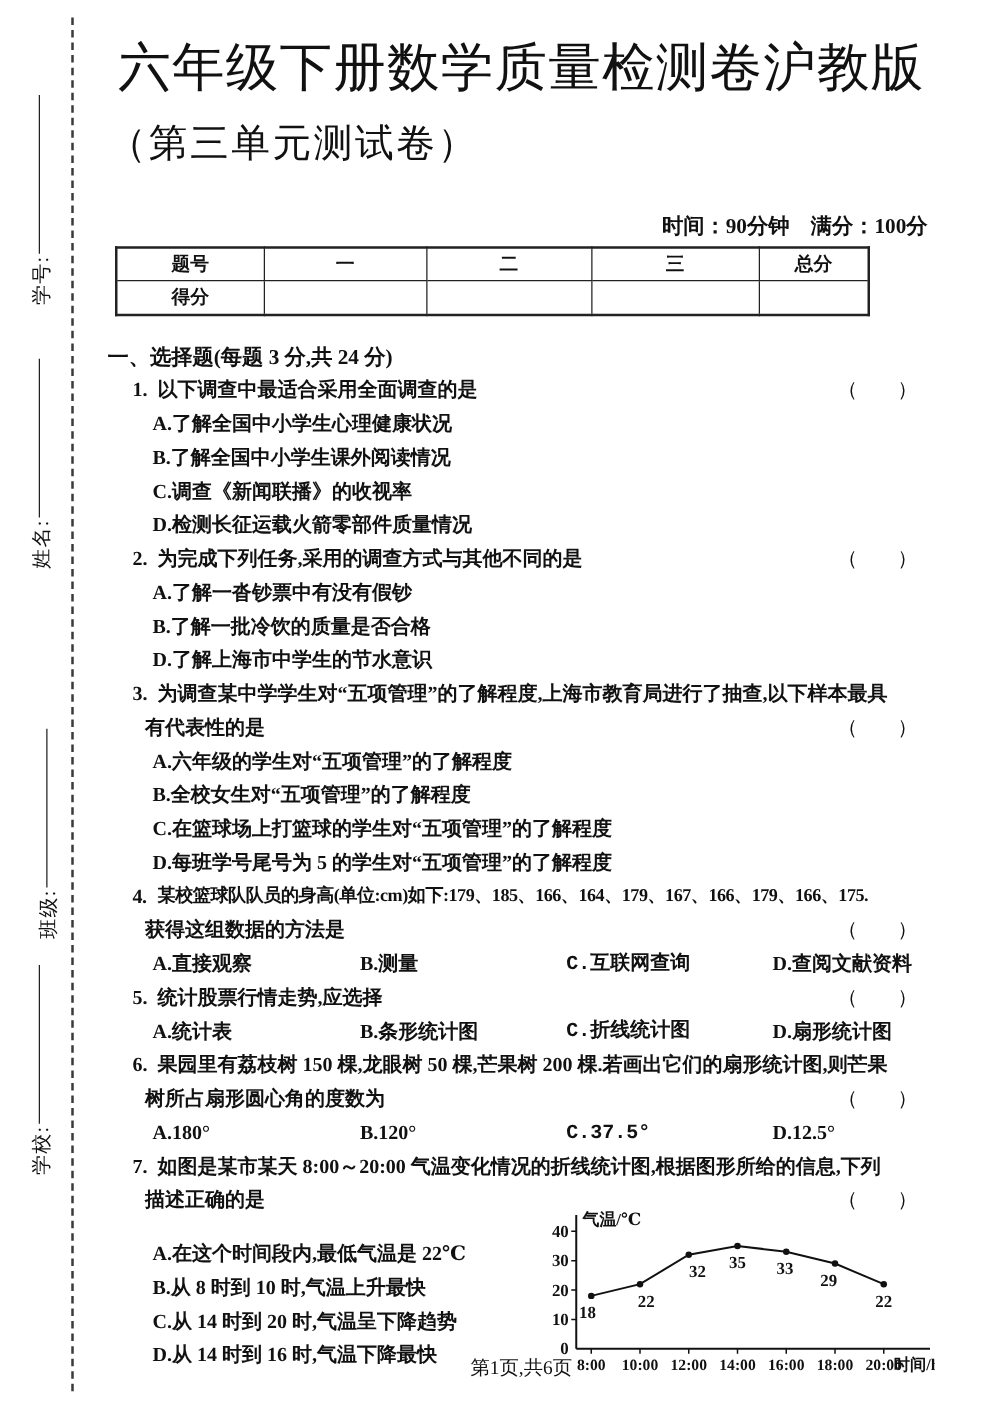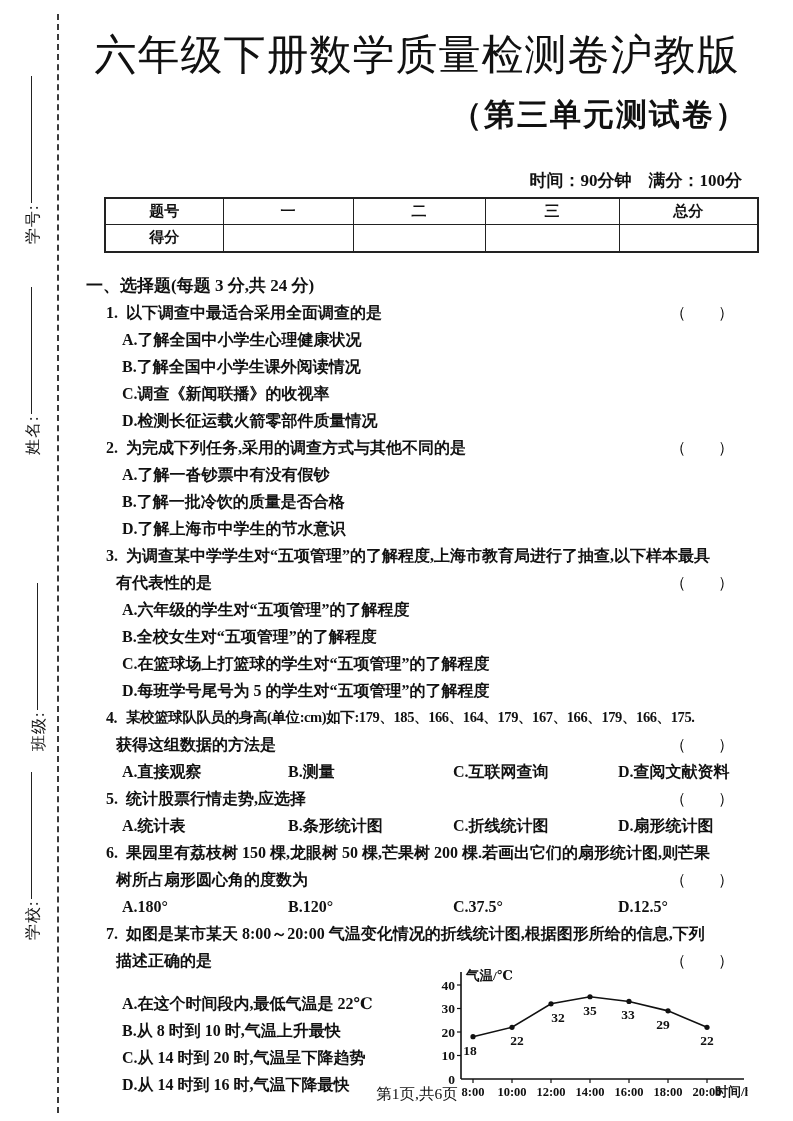--- a/index.html
+++ b/index.html
@@ -14,40 +14,40 @@
   .side-label { font-size:16px; white-space:nowrap; letter-spacing:1px; }
   .side-rule { flex:1; height:0; border-bottom:1.5px solid #222; margin-left:2px; margin-bottom:3px; }
   .si-1 { left:-51px; top:150px; }
   .si-2 { left:-51px; top:361px; }
   .si-3 { left:-45px; top:657px; }
   .si-4 { left:-51px; top:846px; }
 
   
   .content { position:absolute; left:86px; top:0; width:662px; }
   .title { margin-top:30px; text-align:center; font-size:42px; font-weight:normal; letter-spacing:1px; line-height:1.2; white-space:nowrap; }
-  .subtitle { margin-top:16px; text-align:right; font-size:31px; font-weight:bold; letter-spacing:2px; line-height:1.2; }
+  .subtitle { margin-top:16px; text-align:left; font-size:31px; font-weight:normal; letter-spacing:2px; line-height:1.2; }
   .info { margin-top:36px; text-align:right; font-size:17px; font-weight:bold; padding-right:6px; line-height:21px; }
 
-  table.score-table { margin-top:6px; margin-left:18px; width:655px; border-collapse:collapse; border:2px solid #222; }
+  table.score-table { margin-top:6px; margin-left:6px; width:604px; border-collapse:collapse; border:2px solid #222; }
   table.score-table td { border:1px solid #222; height:27px; text-align:center; font-size:15px; font-weight:bold; }
 
   .section-heading { margin-top:19px; font-size:17px; font-weight:bold; line-height:27px; }
 
   .questions { font-size:16px; font-weight:bold; line-height:27px; }
   .q-line { position:relative; padding-left:40px; padding-right:78px; white-space:nowrap; }
   .q-num { position:absolute; left:20px; }
   .q-cont { padding-left:30px; }
   .bracket { position:absolute; right:14px; font-weight:normal; }
   .tight { font-size:14.5px; letter-spacing:-0.4px; }
   .opt-row2 { display:flex; padding-left:36px; white-space:nowrap;flex-direction:column; }
   .opt-row2 .c1 { width:331px; }
   .opt-row4 { display:flex; padding-left:36px; white-space:nowrap; }
   .opt-row4 .c1 { width:166px; }
   .opt-row4 .c2 { width:165px; }
-  .opt-row4 .c3 { width:165px; }
+  .opt-row4 .c3 { width:165px;font-family:Liberation Mono, monospace; }
   .opt-stack { padding-left:36px; white-space:nowrap; }
 
   .q7-body { display:flex; align-items:center; }
   .q7-opts { width:356px; }
   .chart-wrap { margin-top:-8px; width:315px; }
   svg text { font-family:"Liberation Serif","DejaVu Serif",serif; fill:#111; }
 
   .footer { position:absolute; left:86px; width:662px; bottom:16px; text-align:center; font-size:15.5px; }
 </style>
 </head>

